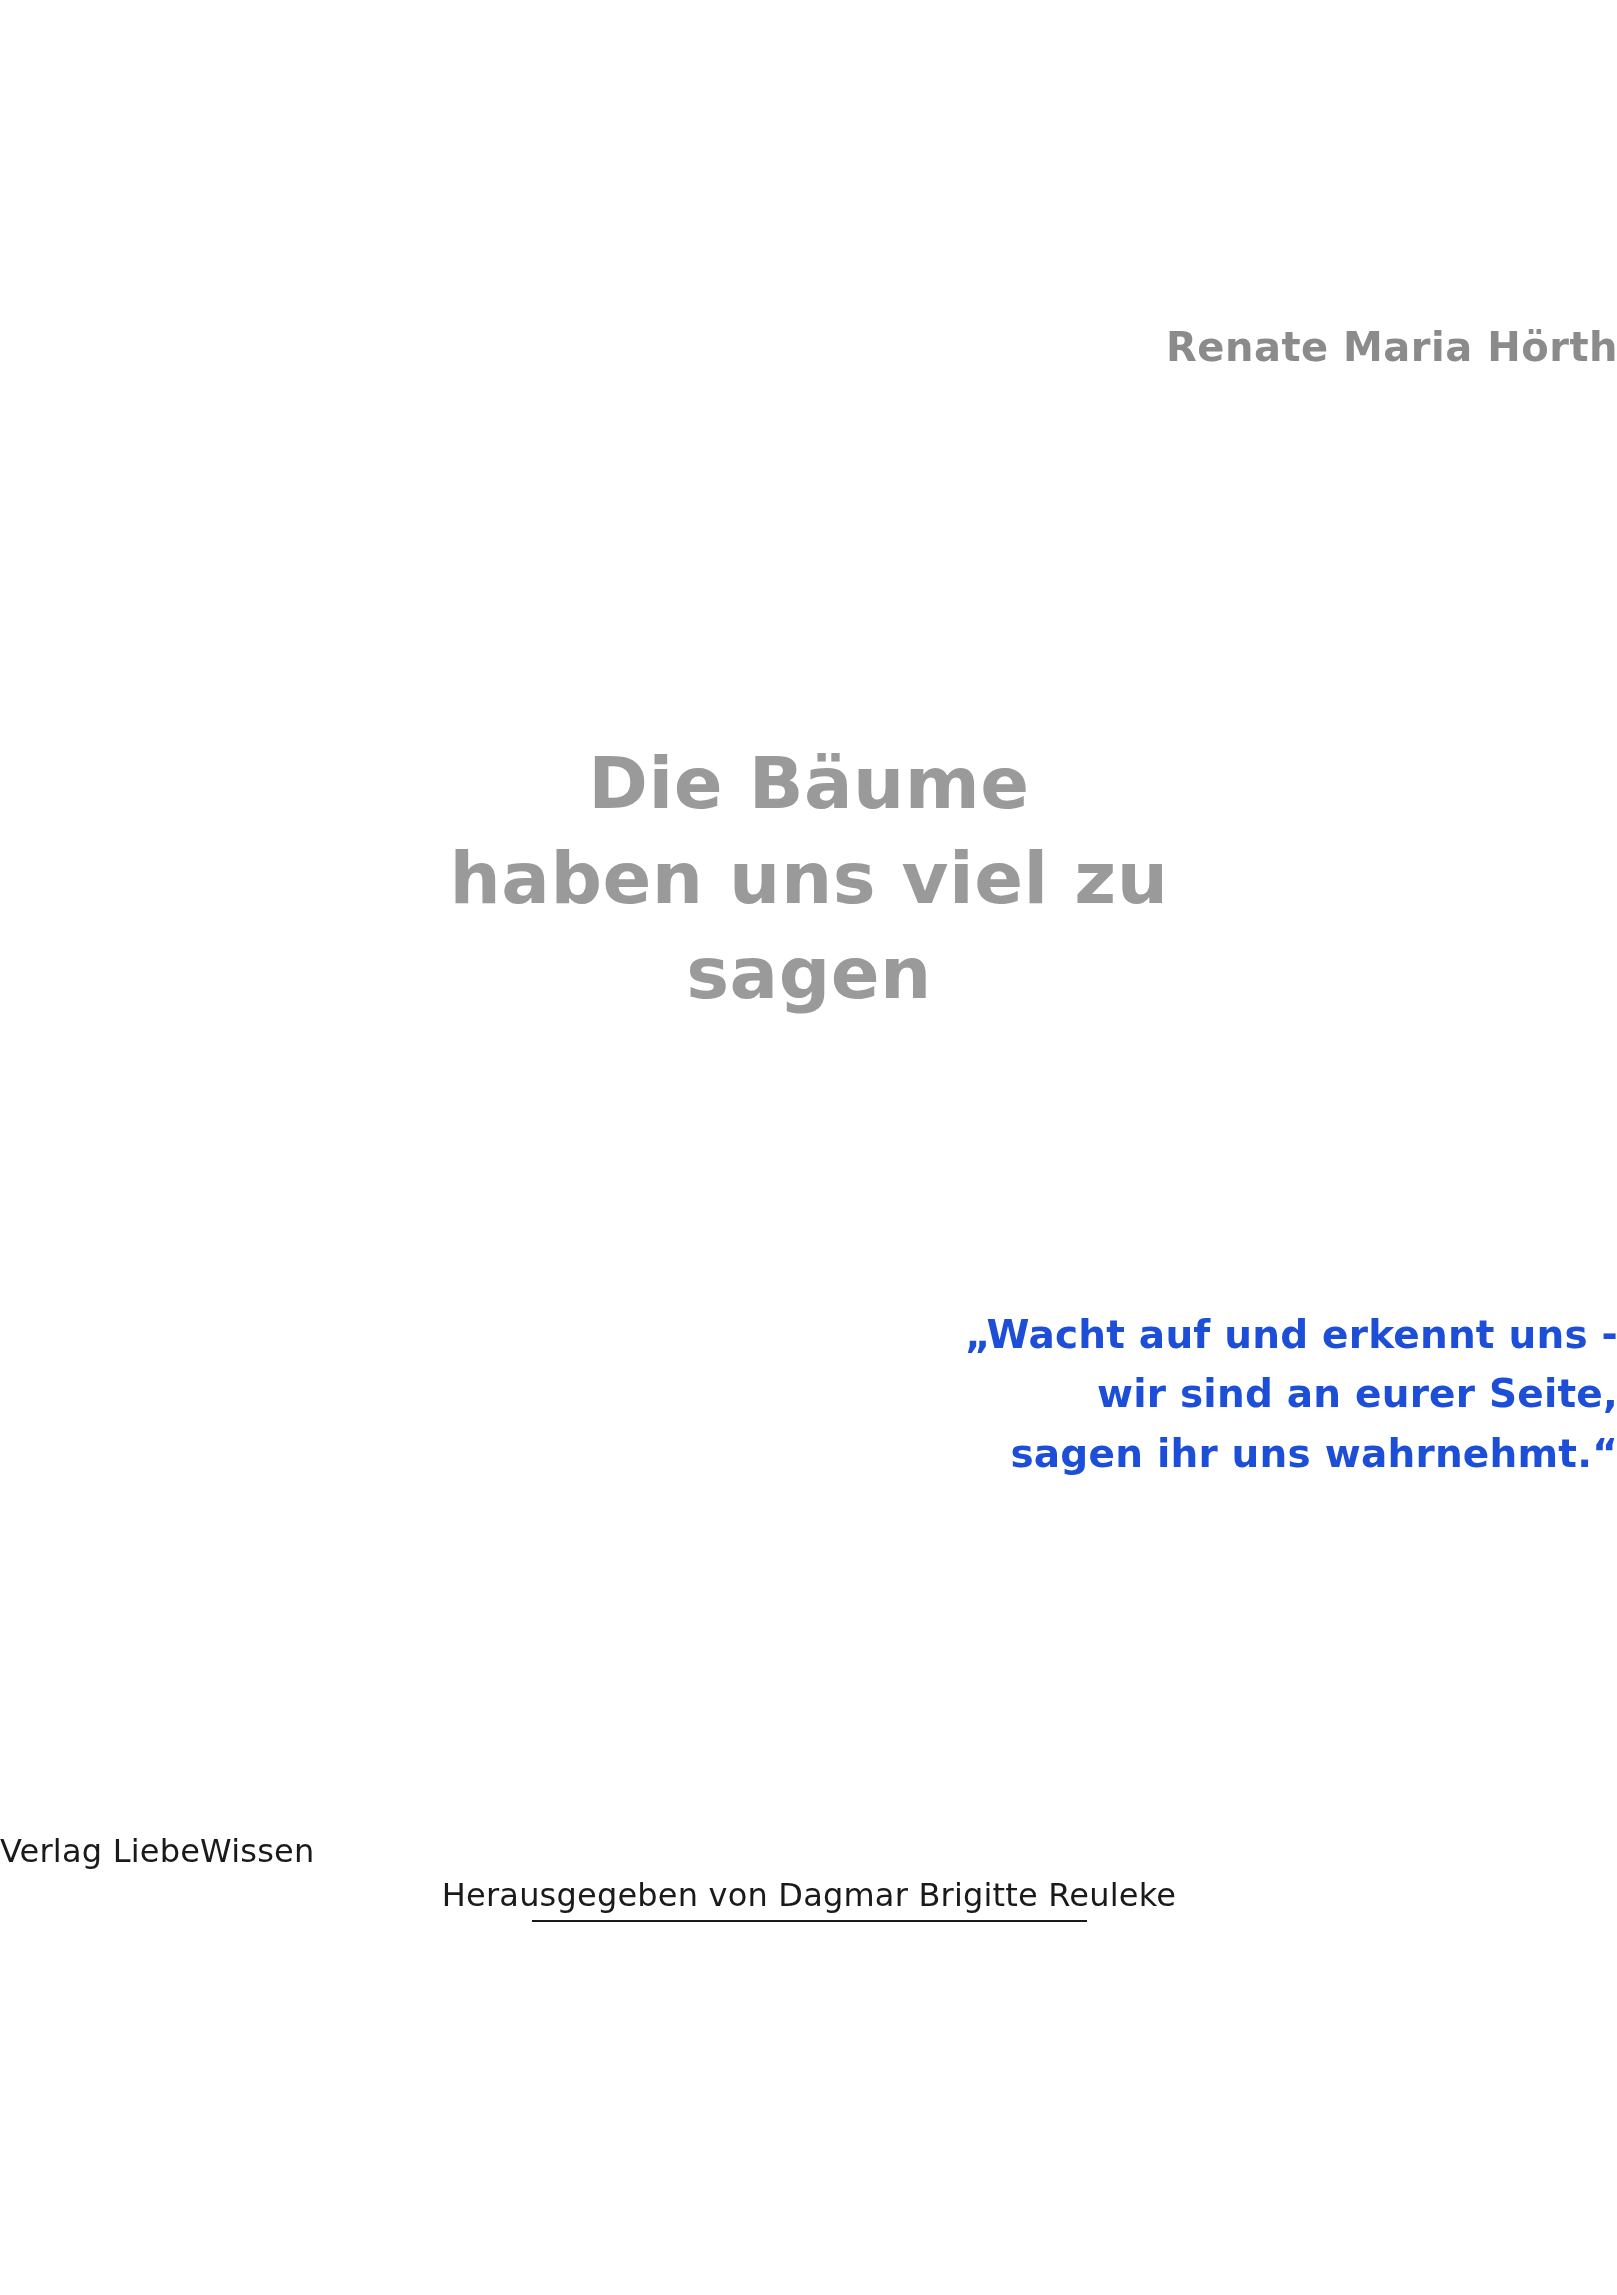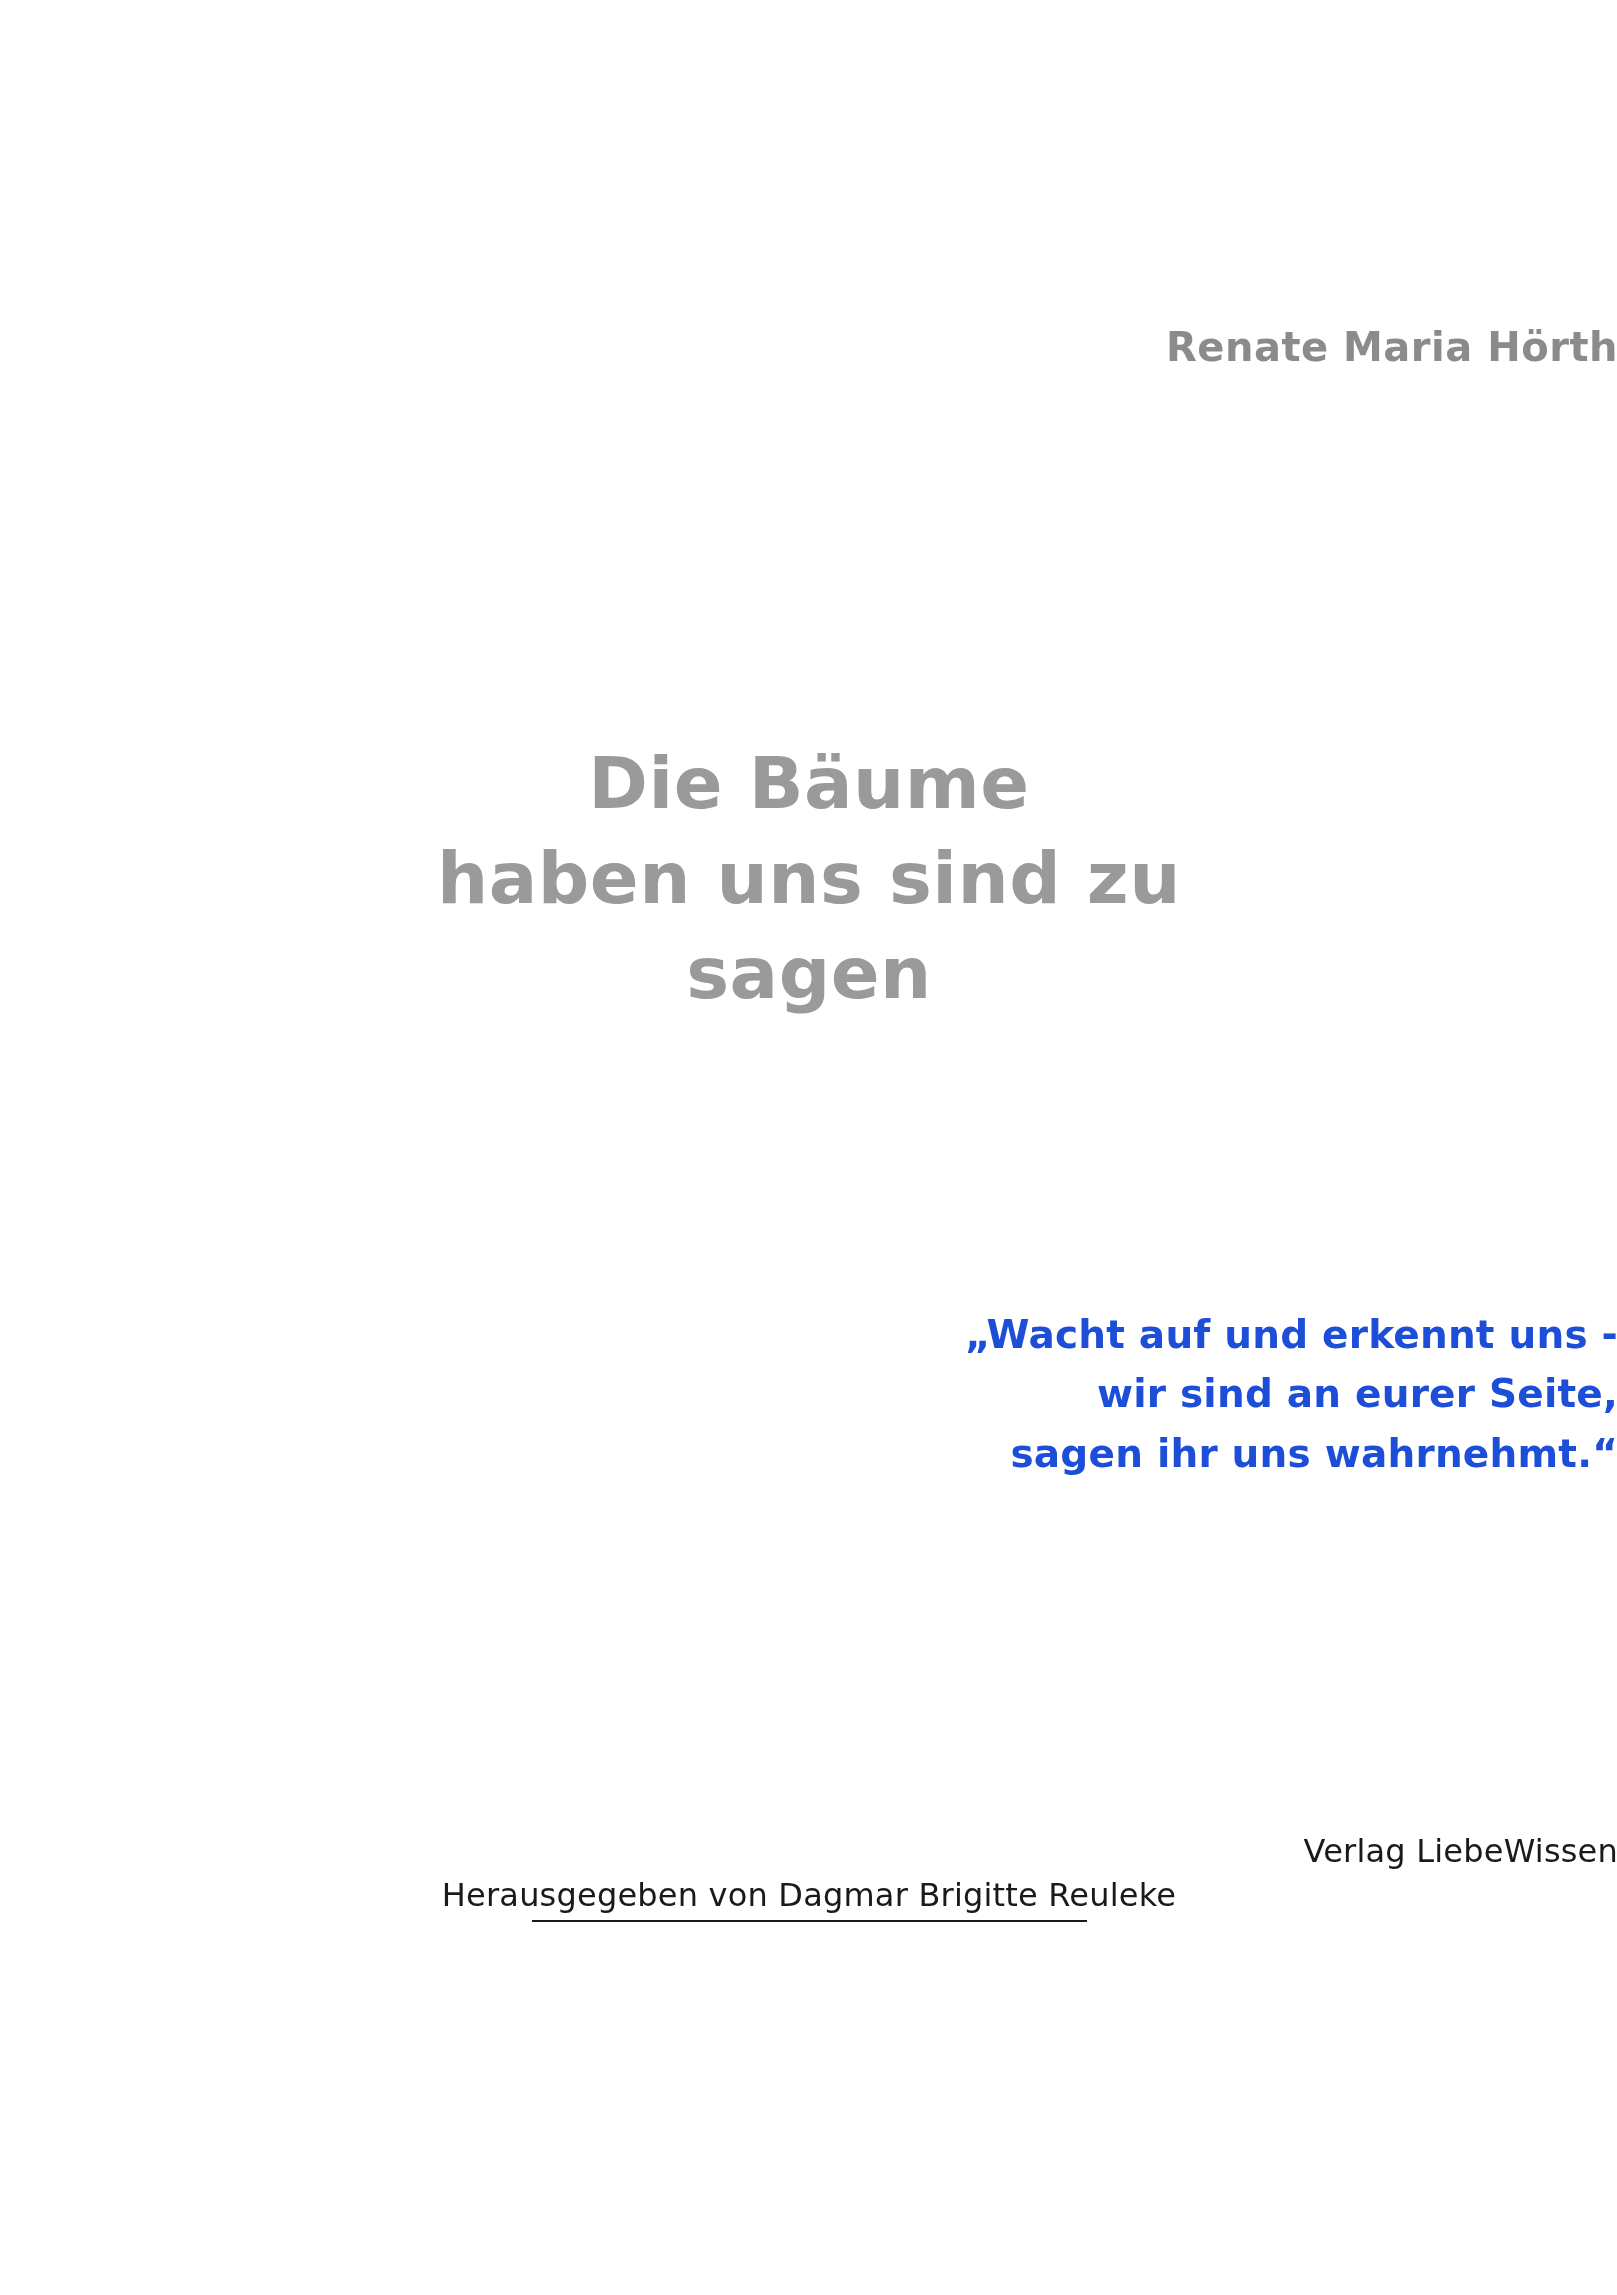--- a/index.html
+++ b/index.html
@@ -75,21 +75,21 @@
     letter-spacing: 0.2px;
     text-align: right;
   }
 
   
   .publisher {
     position: absolute;
     top: 1832px;
     left: 0;
     width: 100%;
-    text-align: right;
+    text-align: left;
     font-family: "DejaVu Sans", sans-serif;
     font-size: 32px;
     font-weight: 400;
     color: #1a1a1a;
     letter-spacing: 0.2px;
   }
   .rule-wrap {
     position: absolute;
     top: 1920px;
     left: 0;
@@ -118,21 +118,21 @@
 </head>
 <body>
 
 <div class="page">
   <div class="inner">
 
     <div class="author">Renate Maria Hörth</div>
 
     <div class="title-block">
       <div class="title-line">Die Bäume</div>
-      <div class="title-line">haben uns sind zu</div>
+      <div class="title-line">haben uns viel zu</div>
       <div class="title-line">sagen</div>
     </div>
 
     <div class="quote-block">
       <div class="quote-line">„Wacht auf und erkennt uns -</div>
       <div class="quote-line">wir sind an eurer Seite,</div>
       <div class="quote-line">sagen ihr uns wahrnehmt.“</div>
     </div>
 
     <div class="publisher">Verlag LiebeWissen</div>

